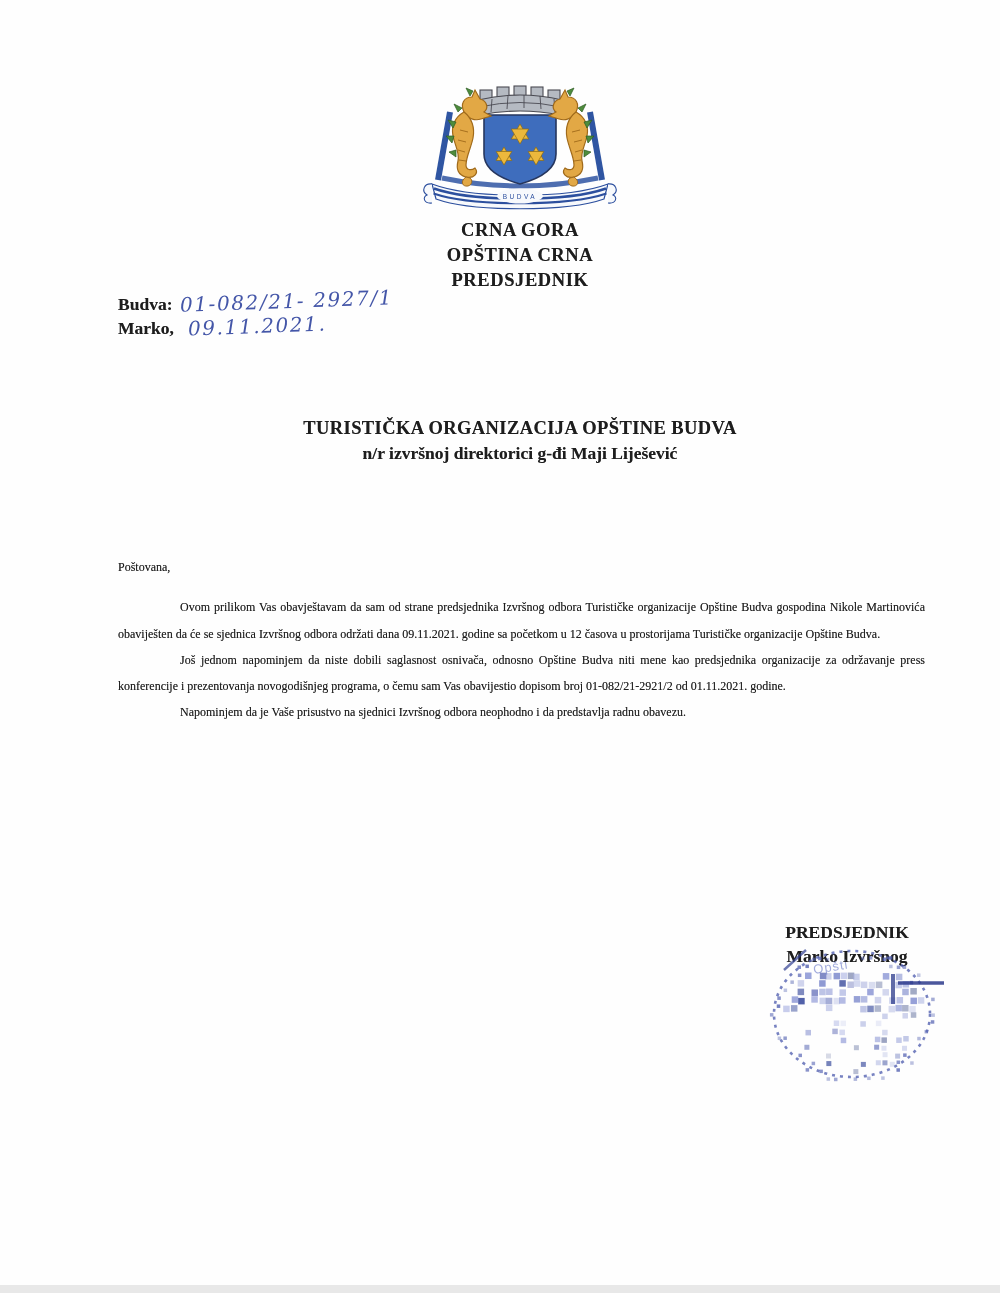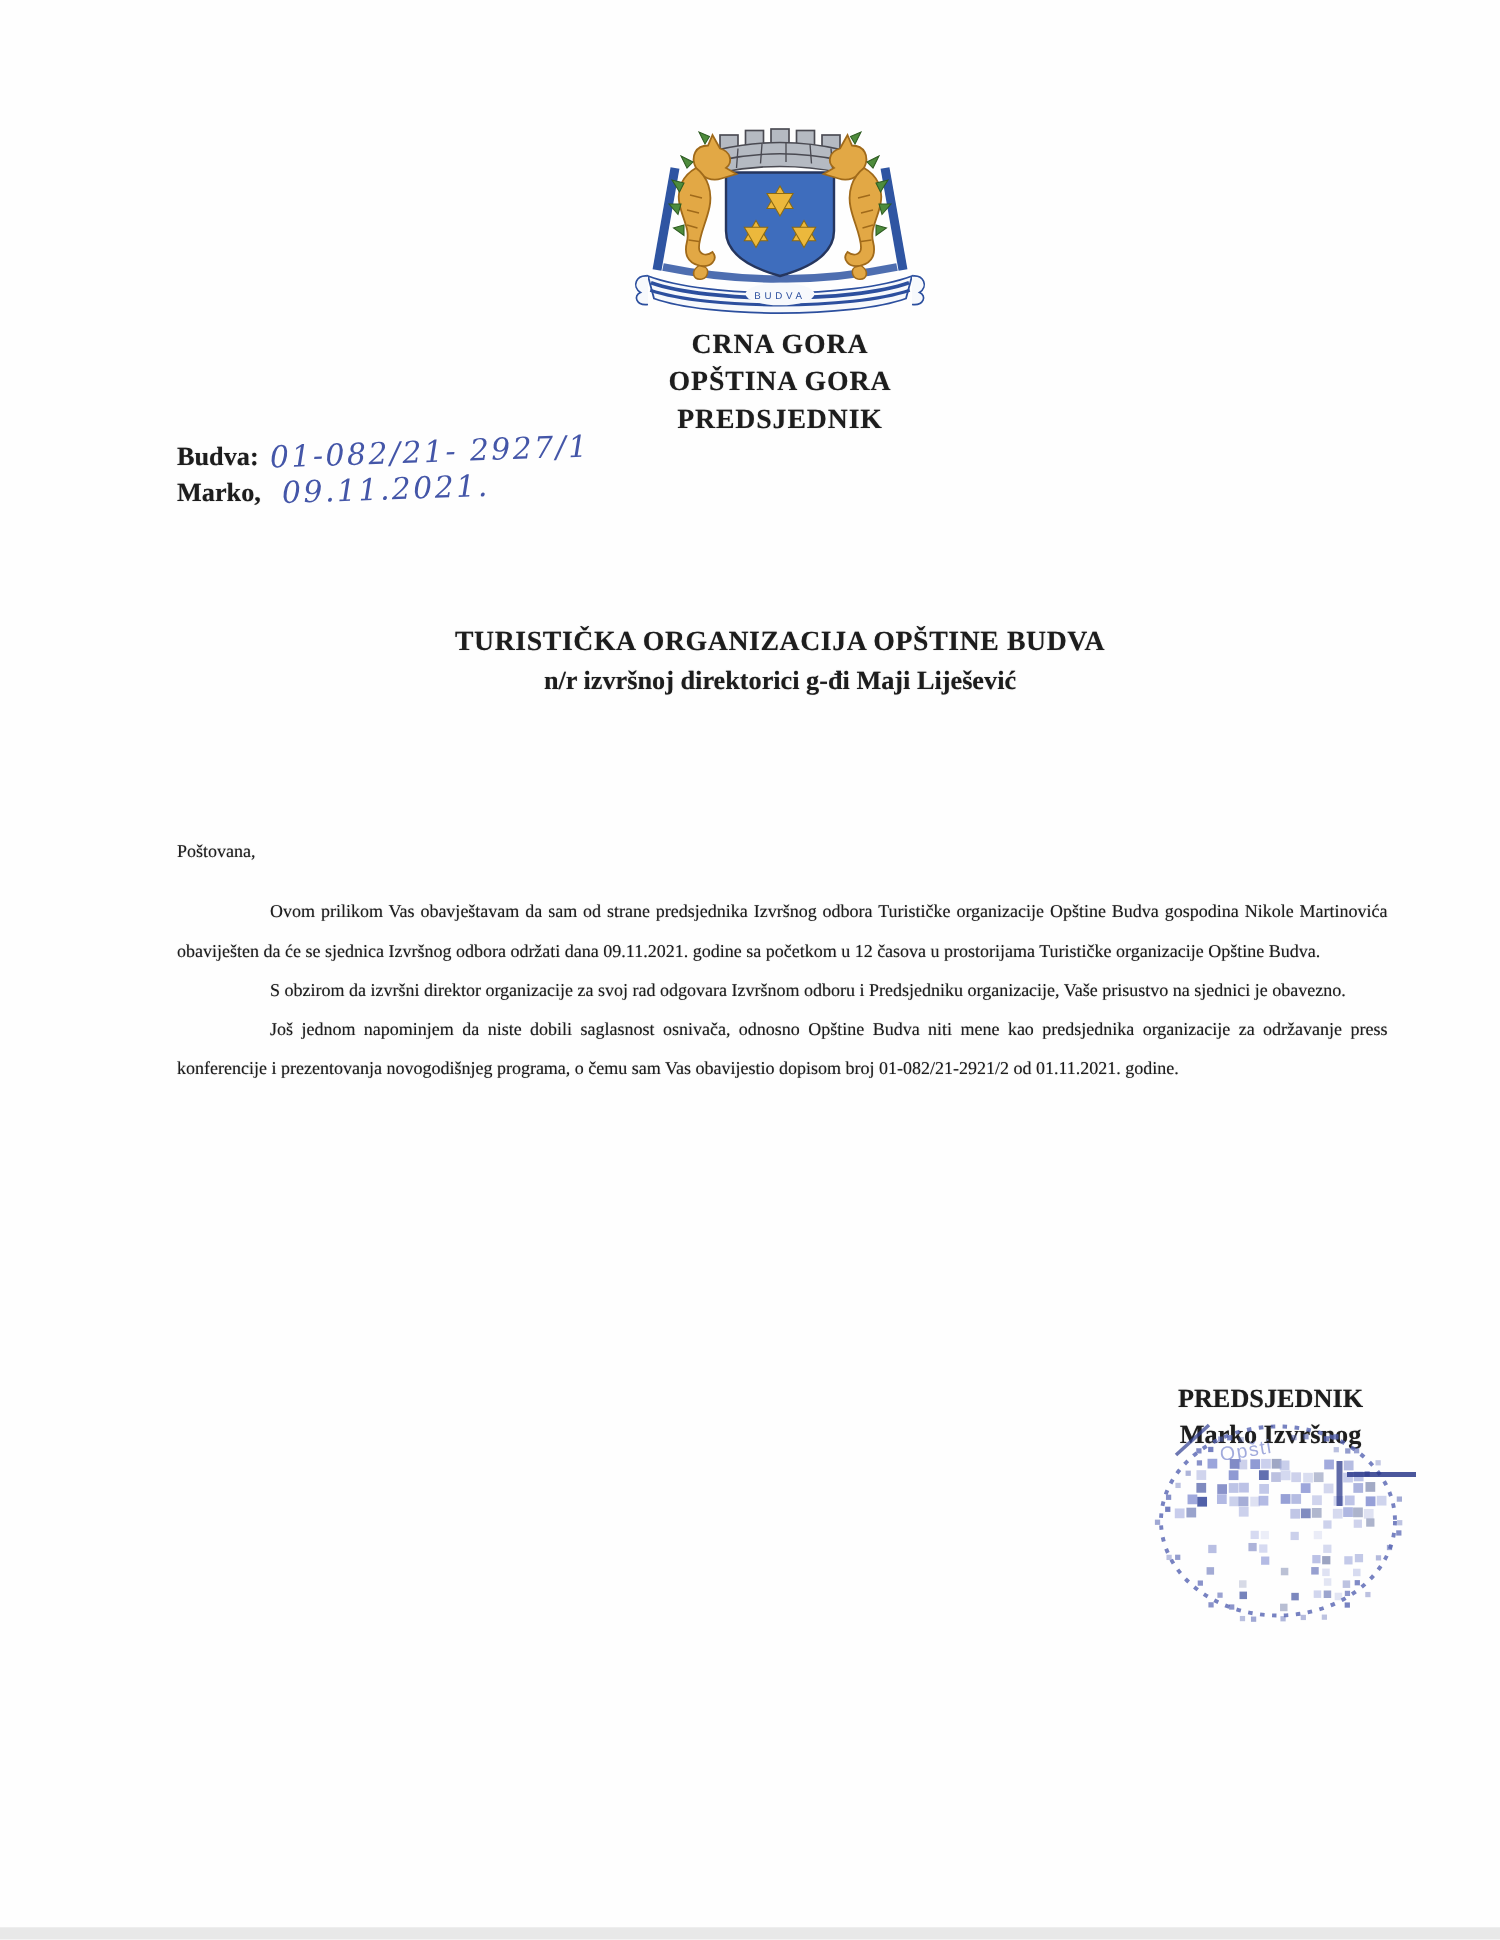--- a/index.html
+++ b/index.html
@@ -97,21 +97,21 @@
         <path d="M12,102 C4,101 1,109 7,113 C2,115 4,122 12,121" fill="#f7f9fc" stroke="#2c4f9e" stroke-width="1.1"></path>
         <path d="M188,102 C196,101 199,109 193,113 C198,115 196,122 188,121" fill="#f7f9fc" stroke="#2c4f9e" stroke-width="1.1"></path>
         <ellipse cx="100" cy="114" rx="23" ry="7.5" fill="#f7f9fc"></ellipse>
         <text x="100" y="117" text-anchor="middle" font-size="6.5" letter-spacing="2.5" fill="#2c4f9e" font-family="Liberation Sans, sans-serif">BUDVA</text>
       </g>
     </svg>
   </div>
 
   <div class="hdr soft">
     <div>CRNA GORA</div>
-    <div>OPŠTINA GORA</div>
+    <div>OPŠTINA CRNA</div>
     <div>PREDSJEDNIK</div>
   </div>
 
   <div class="ref soft">
     <div>
       <span>Budva:</span><span class="hand broj">01-082/21- 2927/1</span>
     </div>
     <div>
       <span>Marko,</span><span class="hand datum">09.11.2021.</span>
     </div>
@@ -119,22 +119,22 @@
 
   <div class="rcp soft">
     <div class="l1">TURISTIČKA ORGANIZACIJA OPŠTINE BUDVA</div>
     <div class="l2">n/r izvršnoj direktorici g-đi Maji Liješević</div>
   </div>
 
   <div class="body soft">
     <div class="sal">Poštovana,</div>
     <div id="paragraphs">
         <p>Ovom prilikom Vas obavještavam da sam od strane predsjednika Izvršnog odbora Turističke organizacije Opštine Budva gospodina Nikole Martinovića obaviješten da će se sjednica Izvršnog odbora održati dana 09.11.2021. godine sa početkom u 12 časova u prostorijama Turističke organizacije Opštine Budva.</p>
-        <p>S obzirom da izvršni direktor organizacije za svoj rad odgovara Izvršnom odboru i Predsjedniku organizacije, Vaše prisustvo na sjednici je obavezno.</p>
         <p>Još jednom napominjem da niste dobili saglasnost osnivača, odnosno Opštine Budva niti mene kao predsjednika organizacije za održavanje press konferencije i prezentovanja novogodišnjeg programa, o čemu sam Vas obavijestio dopisom broj 01-082/21-2921/2 od 01.11.2021. godine.</p>
+        <p>Napominjem da je Vaše prisustvo na sjednici Izvršnog odbora neophodno i da predstavlja radnu obavezu.</p>
       </div>
   </div>
 
   <div class="sig soft">
     <div>PREDSJEDNIK</div>
     <div>Marko Izvršnog</div>
   </div>
 
   <div class="stamp">
     <svg id="stampSvg" width="200" height="150" viewBox="0 0 200 150">

